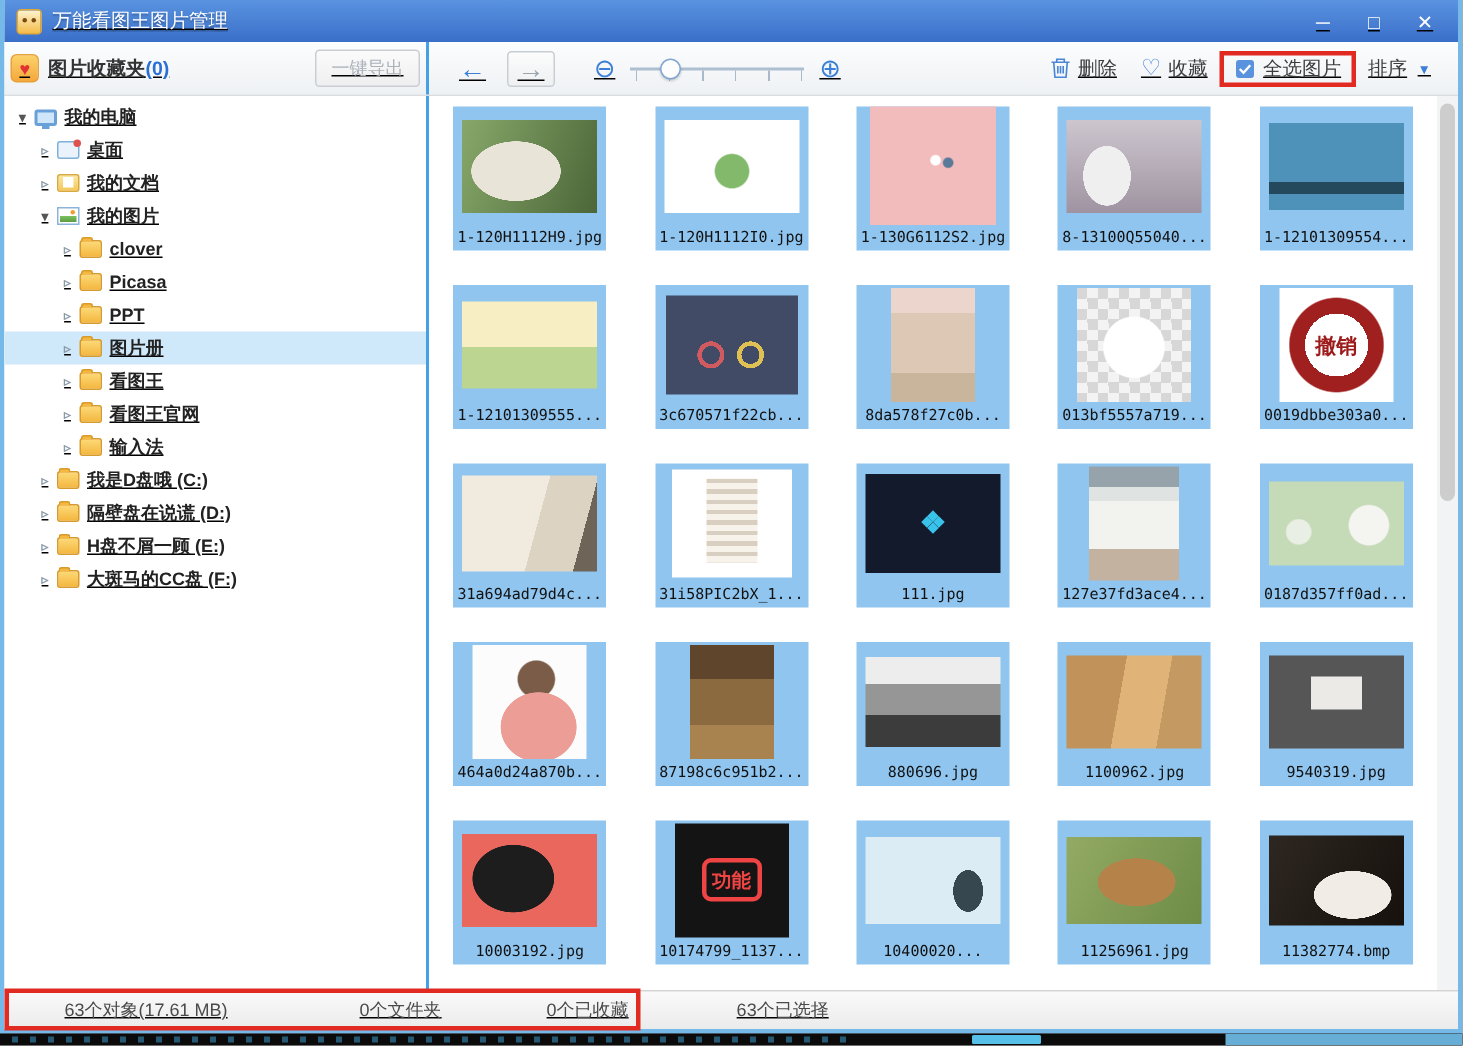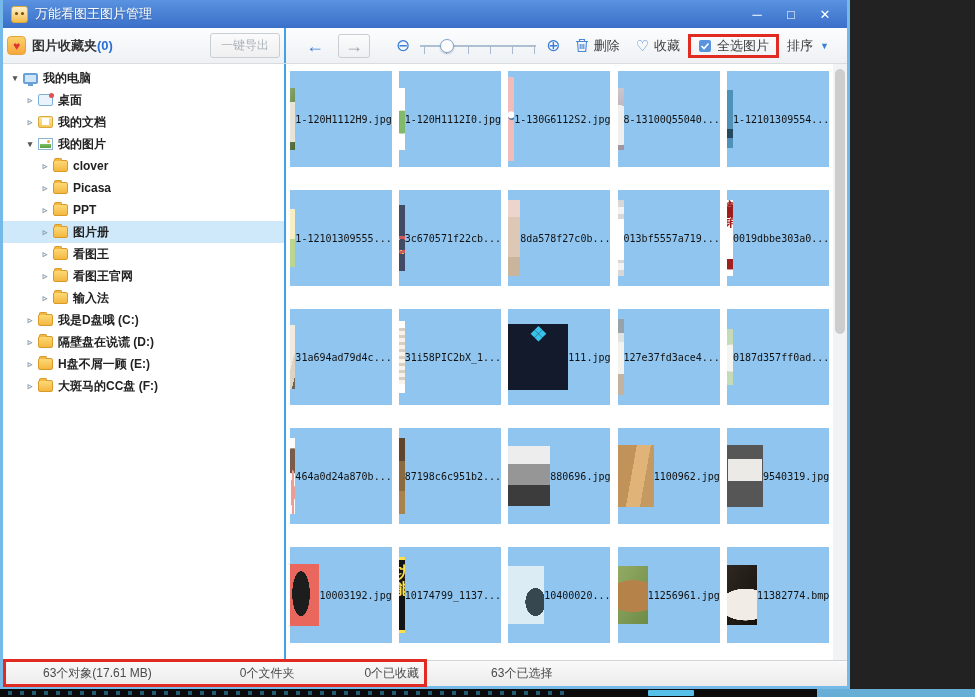--- a/index.html
+++ b/index.html
@@ -1,22 +1,22 @@
 <!DOCTYPE html>
 <html><head>
 <meta charset="utf-8">
 <style>
   * { margin:0; padding:0; box-sizing:border-box; }
   html,body { width:975px; height:697px; overflow:hidden; }
   body { font-family:"Liberation Sans", sans-serif; background:#222; }
   .screen { width:975px; height:697px; position:relative; }
 
   
-  .window { width:850px; height:689px; background:#fff; border:3px solid #74b9e7; border-top:none;
-            display:flex; flex-direction:column; }
+  .window { width:975px; height:689px; background:#fff; border:3px solid #74b9e7; border-top:none;
+            display:flex; flex-direction:column;text-decoration:underline; }
 
   
   .titlebar { height:28px; flex:none; background:linear-gradient(#5a93e0,#3a6fc9);
               display:flex; align-items:center; padding:0 8px; color:#fff; }
   .app-icon { width:17px; height:17px; border-radius:3px; flex:none;
               background:linear-gradient(#fdf3cf,#f3bc4a); border:1px solid #e0a83a; position:relative; }
   .app-icon::after { content:""; position:absolute; left:3px; top:5px; width:3px; height:3px;
               background:#7a4a10; border-radius:50%; box-shadow:6px 0 0 #7a4a10; }
   .title { font-size:13px; margin-left:7px; flex:1; text-shadow:0 1px 1px rgba(0,0,0,.25); }
   .win-controls { display:flex; gap:6px; }
@@ -80,23 +80,23 @@
   .ico-pics { background:#fff; border:1px solid #8ab4d8; }
   .ico-pics::before { content:""; position:absolute; left:1px; right:1px; bottom:1px; height:4px;
                       background:linear-gradient(#7cc060,#5a9e40); }
   .ico-pics::after { content:""; position:absolute; top:1px; right:2px; width:3px; height:3px;
                      border-radius:50%; background:#f0a030; }
 
   .content { flex:1; position:relative; background:#fff; min-width:0; }
   .grid { position:absolute; left:0; top:0; right:14px; bottom:0;
           display:grid; grid-template-columns:repeat(5,1fr); grid-auto-rows:119px;
           justify-items:center; padding-top:7px; overflow:hidden; }
-  .tile { width:102px; height:96px; background:#8fc5ef; display:flex; flex-direction:row; align-items:center; }
+  .tile { width:102px; height:96px; background:#8fc5ef; display:flex; flex-direction:column; align-items:center; }
   .pic-area { flex:1; width:100%; display:flex; align-items:center; justify-content:center; overflow:hidden; }
-  .pic { position:relative; display:flex; justify-content:center; }
+  .pic { position:relative; display:flex; align-items:center; justify-content:center; }
   .pic .glyph { font-weight:bold; line-height:1; }
   .pic .glyph.boxed { border:3px solid currentColor; border-radius:6px; padding:5px 4px; }
   .caption { height:17px; flex:none; font-family:"DejaVu Sans Mono", monospace; font-size:10px;
              color:#111; display:flex; align-items:center; white-space:nowrap; overflow:hidden; }
 
   .vscroll { position:absolute; top:0; right:0; width:14px; bottom:0; background:#f2f3f4; }
   .vscroll .thumb { position:absolute; left:2px; right:2px; top:5px; height:265px;
                     background:#cdcdcd; border-radius:6px; }
 
   
@@ -425,21 +425,21 @@
                 <div class="pic-area">
                   <div class="pic" style="width: 90px; height: 62px; background: radial-gradient(50% 60% at 38% 48%, rgb(29, 29, 29) 0px, rgb(29, 29, 29) 60%, rgba(0, 0, 0, 0) 61%), rgb(234, 103, 94);"></div>
                 </div>
                 <div class="caption">10003192.jpg</div>
               </div>
             </div>
             <div>
               <div class="tile">
                 <div class="pic-area">
                   <div class="pic" style="width: 76px; height: 76px; background: rgb(20, 20, 20);">
-                    <span class="glyph boxed" style="color: #fde047; font-size: 16px; border-radius: 7px;">功能</span>
+                    <span class="glyph boxed" style="color: #ef4444; font-size: 13px;">功能</span>
                   </div>
                 </div>
                 <div class="caption">10174799_1137...</div>
               </div>
             </div>
             <div>
               <div class="tile">
                 <div class="pic-area">
                   <div class="pic" style="width: 90px; height: 58px; background: radial-gradient(10px 14px at 76% 62%, rgb(55, 71, 79) 0px, rgb(55, 71, 79) 99%, rgba(0, 0, 0, 0) 100%), rgb(220, 236, 245);"></div>
                 </div>

